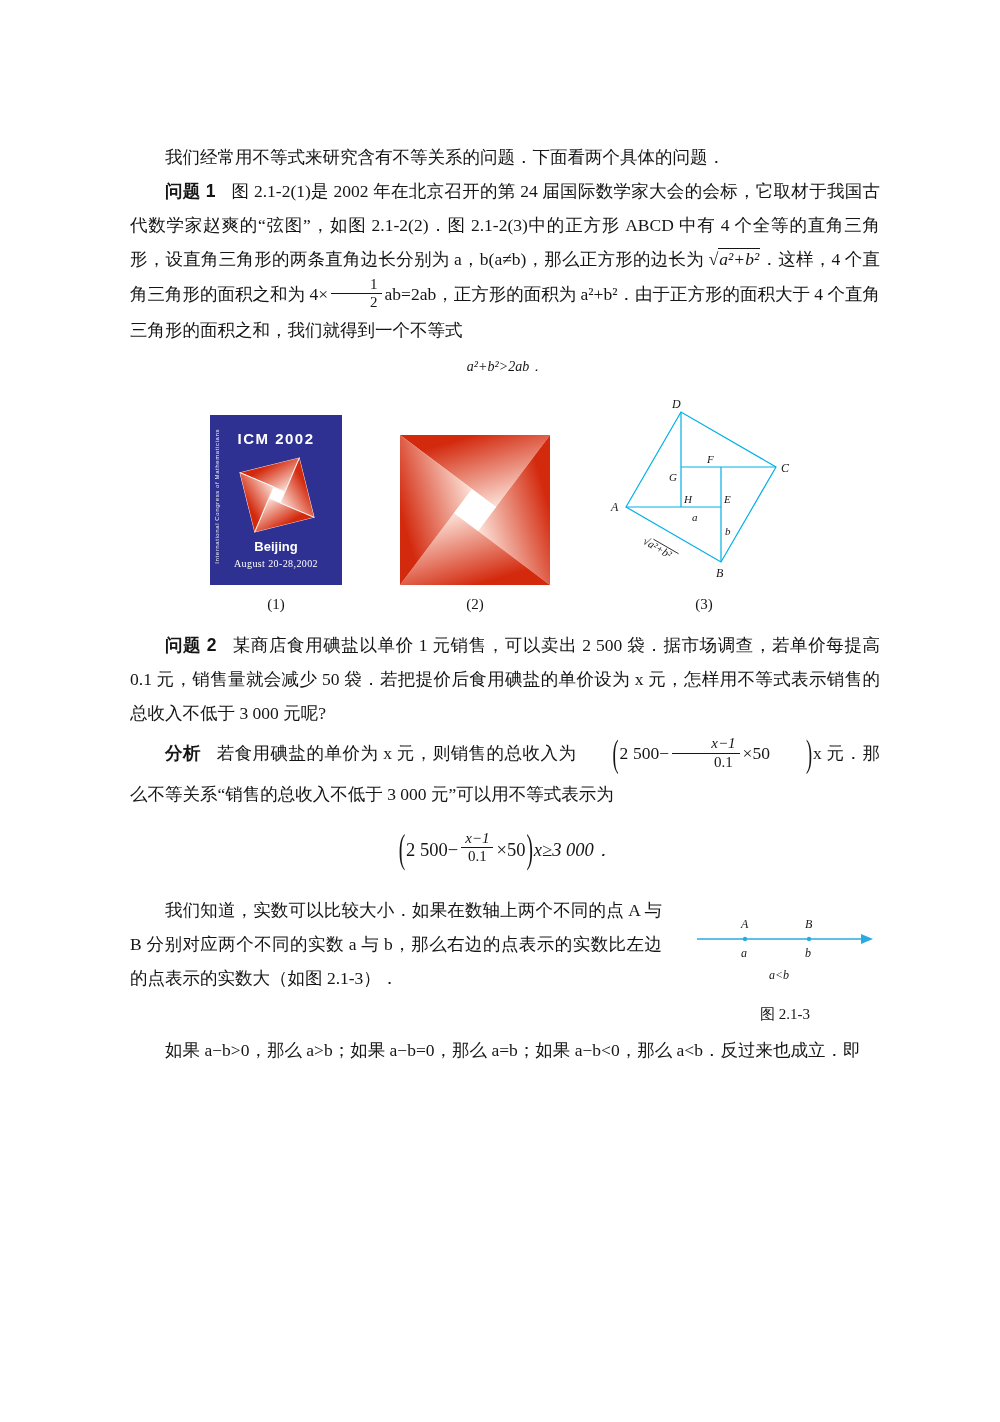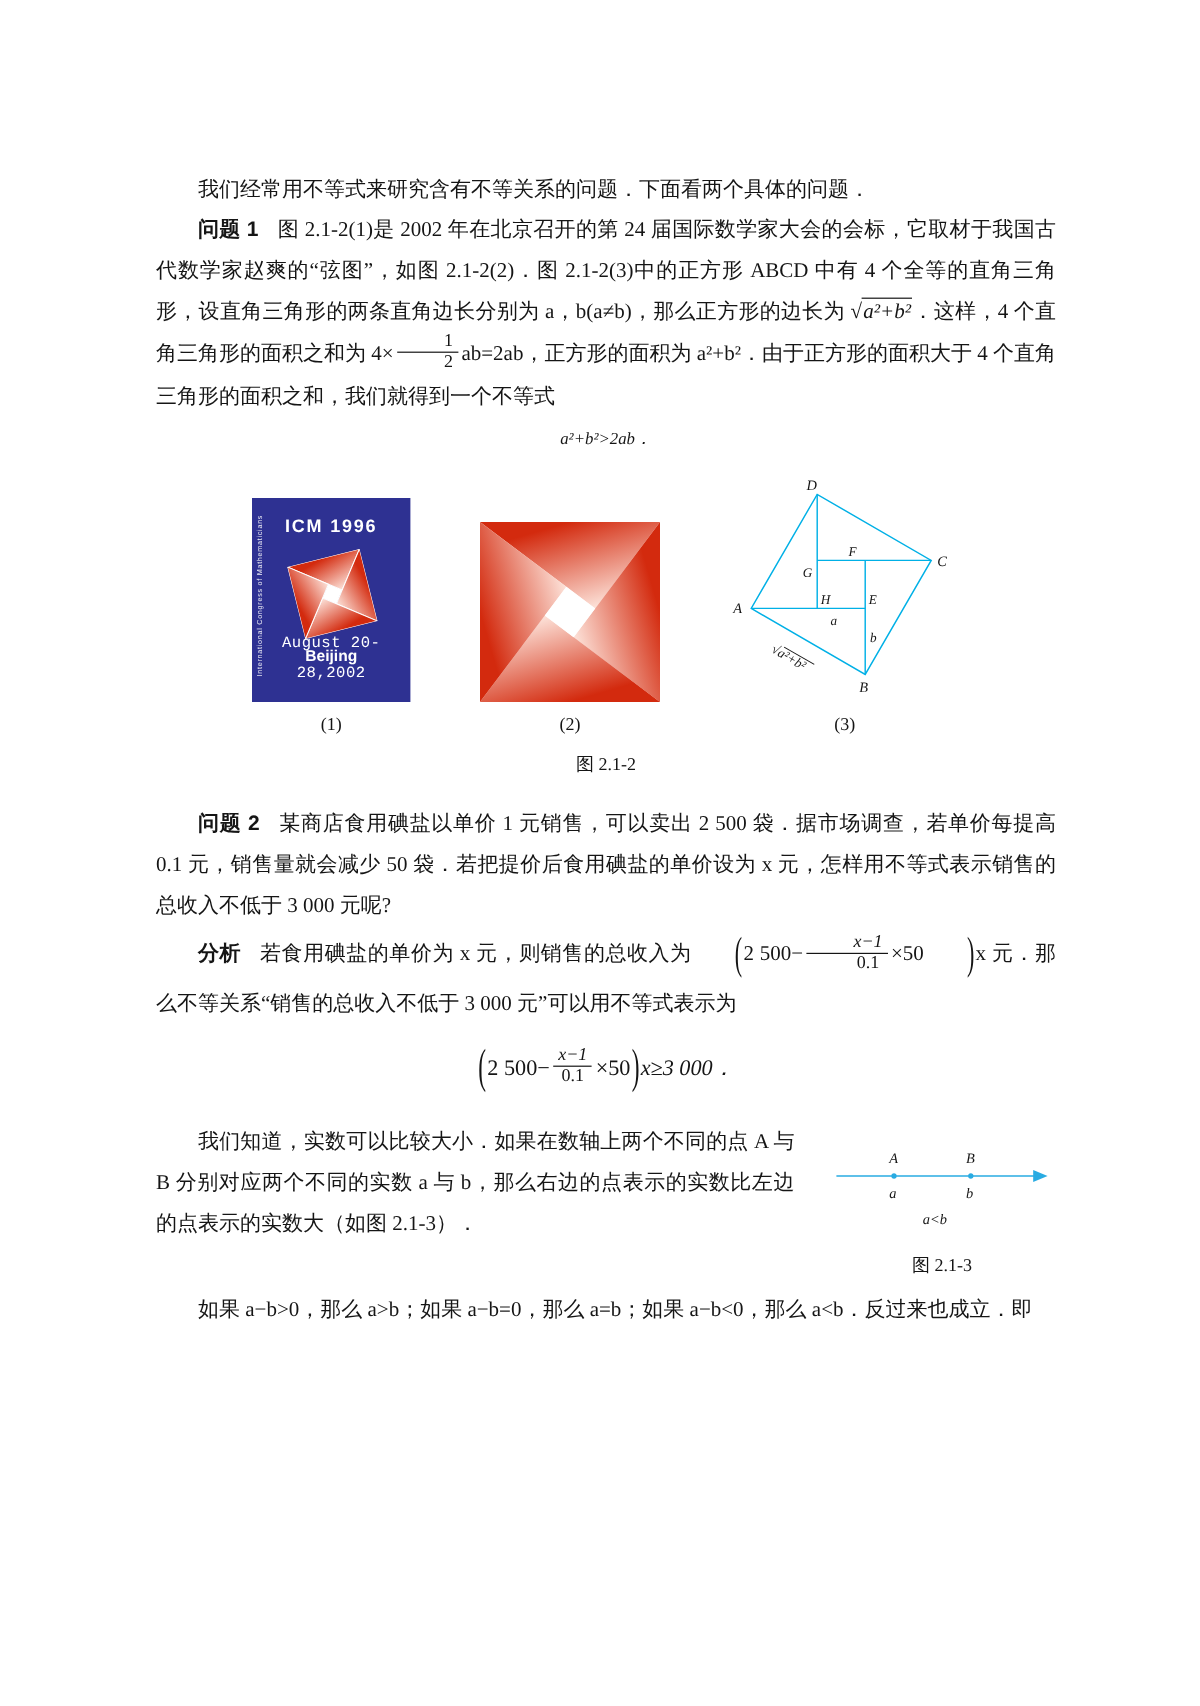--- a/index.html
+++ b/index.html
@@ -40,21 +40,21 @@
   
   .poster { width:132px; height:170px; background:#2e3192; position:relative; color:#fff; }
   .poster-title { text-align:center; padding-top:9px; font-family:"Liberation Sans","DejaVu Sans",sans-serif;
                   font-weight:bold; font-size:15px; letter-spacing:1.5px; }
   .poster-side { position:absolute; left:2px; top:14px; writing-mode:vertical-rl; transform:rotate(180deg);
                  font-family:"Liberation Sans","DejaVu Sans",sans-serif; font-size:6px; letter-spacing:0.6px; opacity:0.92; }
   .poster-pinwheel { position:absolute; left:36px; top:49px; transform:rotate(-14deg); }
   .poster-city { position:absolute; bottom:25px; width:100%; text-align:center;
                  font-family:"Liberation Sans","DejaVu Sans",sans-serif; font-weight:bold; font-size:13px; }
   .poster-dates { position:absolute; bottom:11px; width:100%; text-align:center;
-                  font-family:Liberation Mono, monospace; font-size:13px; letter-spacing:0.4px; }
+                  font-family:Liberation Serif, serif; font-size:10px; letter-spacing:0.4px; }
 
   .p2 { margin-top:16px; }
   .analysis { margin-top:4px; line-height:2.25; }
 
   .float-section { margin-top:24px; }
   .float-section::after { content:""; display:block; clear:both; }
   .numfig { float:right; width:190px; margin:18px 0 4px 28px; text-align:center; }
   .numfig figcaption { font-size:15px; margin-top:4px; }
 
   .facts { margin-top:22px; }
@@ -105,21 +105,21 @@
           <span class="den">2</span>
         </span><span class="mathit" style="font-style:normal">ab=2ab，正方形的面积为 a²+b²．由于正方形的面积大于 4 个直角三角形的面积之和，我们就得到一个不等式</span>
     </p>
 
     <div class="formula1">a²+b²&gt;2ab．</div>
 
     <div class="figures-row">
 
       <div class="fig">
         <div class="poster">
-          <div class="poster-title">ICM 1996</div>
+          <div class="poster-title">ICM 2002</div>
           <div class="poster-side">International Congress of Mathematicians</div>
           <svg class="poster-pinwheel" width="62" height="62" viewBox="0 0 150 150">
             <polygon points="0,0 150,0 96,72" fill="url(#pwg1)" stroke="#ffffff" stroke-width="2"></polygon>
             <polygon points="150,0 150,150 78,96" fill="url(#pwg2)" stroke="#ffffff" stroke-width="2"></polygon>
             <polygon points="150,150 0,150 54,78" fill="url(#pwg3)" stroke="#ffffff" stroke-width="2"></polygon>
             <polygon points="0,150 0,0 72,54" fill="url(#pwg4)" stroke="#ffffff" stroke-width="2"></polygon>
             <polygon points="96,72 78,96 54,78 72,54" fill="#ffffff"></polygon>
           </svg>
           <div class="poster-city">Beijing</div>
           <div class="poster-dates">August 20-28,2002</div>
@@ -159,21 +159,20 @@
           <text class="diag-label-sm" x="117" y="140">b</text>
           <g transform="translate(34,148) rotate(30)">
             <line x1="8" y1="-9" x2="37" y2="-9" stroke="#151515" stroke-width="0.8"></line>
             <text class="diag-label-sm" x="0" y="0">√a²+b²</text>
           </g>
         </svg>
         <div class="figlabel">(3)</div>
       </div>
 
     </div>
-    <div class="fig-caption">图 2.1-2</div>
 
     <p class="para indent p2">
       <span class="plabel">问题 2</span><span>某商店食用碘盐以单价 1 元销售，可以卖出 2 500 袋．据市场调查，若单价每提高 0.1 元，销售量就会减少 50 袋．若把提价后食用碘盐的单价设为 x 元，怎样用不等式表示销售的总收入不低于 3 000 元呢?</span>
     </p>
 
     <p class="para indent analysis">
       <span class="plabel">分析</span><span>若食用碘盐的单价为 x 元，则销售的总收入为</span><span class="bigp">(</span><span>2 500−</span><span class="frac">
           <span class="num mathit">x−1</span>
           <span class="den">0.1</span>
         </span><span>×50</span><span class="bigp">)</span><span>x 元．那么不等关系“销售的总收入不低于 3 000 元”可以用不等式表示为</span>

